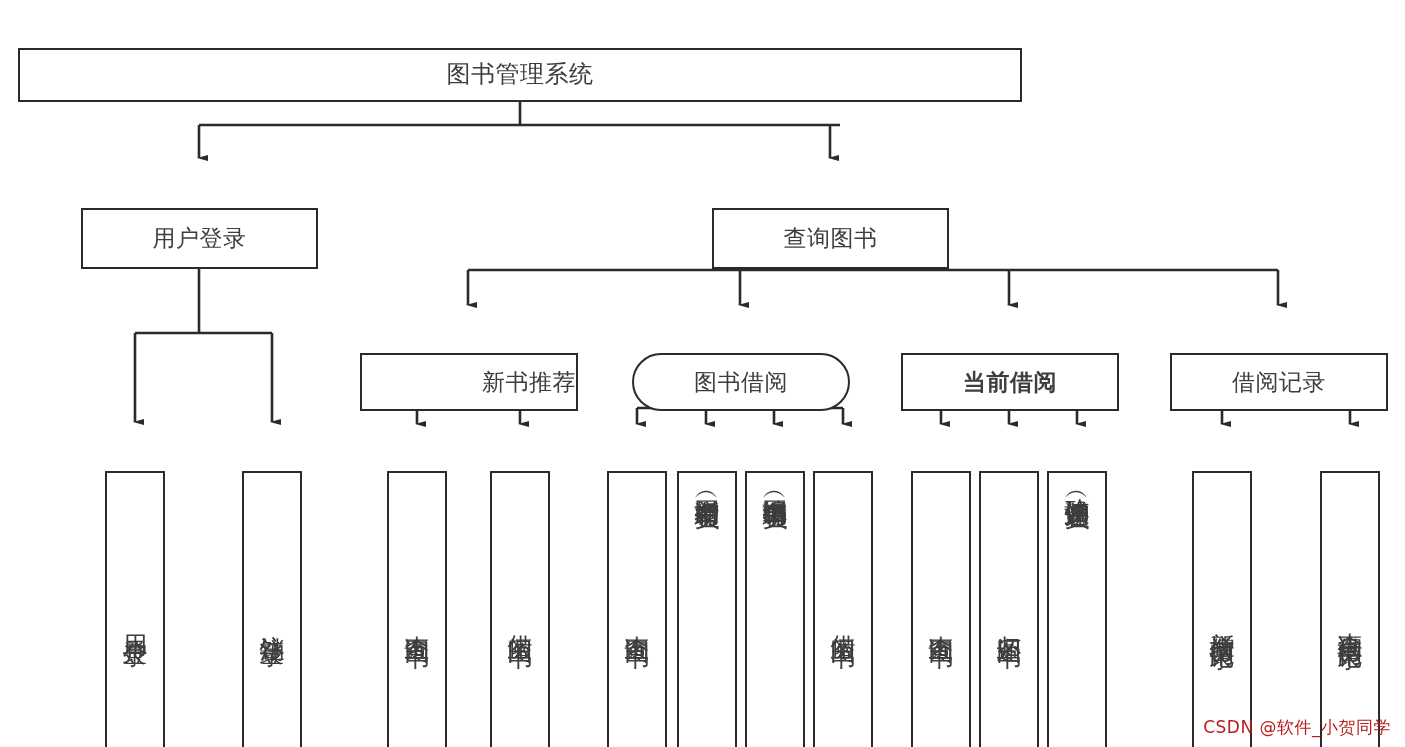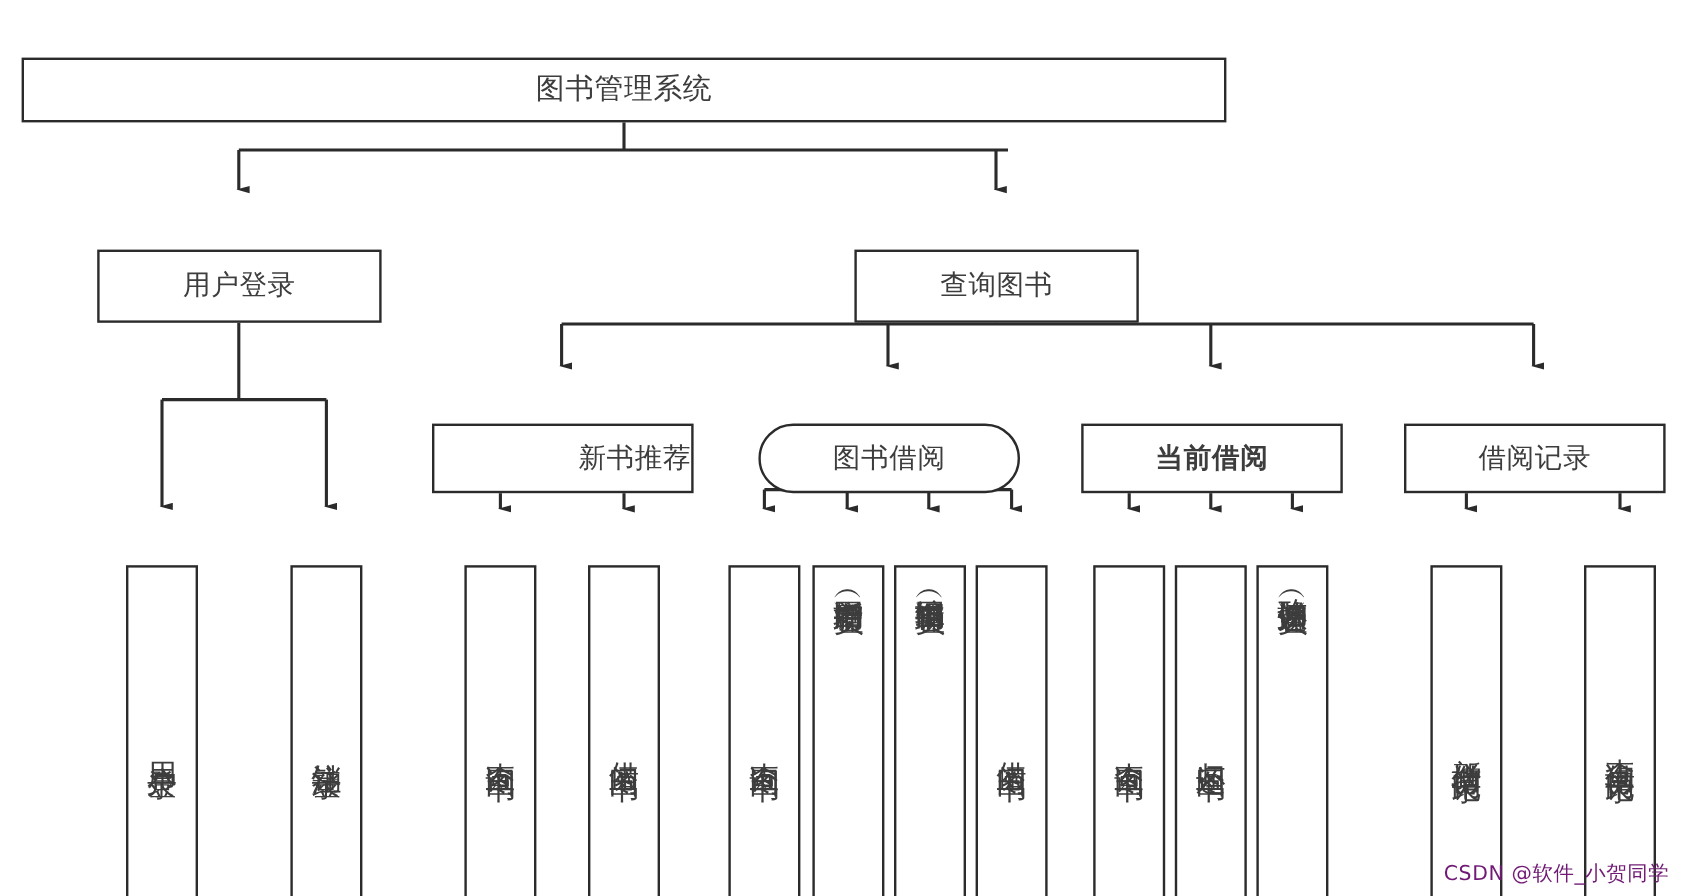--- a/index.html
+++ b/index.html
@@ -69,21 +69,21 @@
   }
   .node.leaf.centered {
     align-items: center;
     padding-top: 0;
   }
   #watermark {
     position: absolute;
     right: 14px;
     bottom: 8px;
     font-size: 17px;
-    color: #701a75;
+    color: #b91c1c;
     letter-spacing: 0.5px;
     white-space: nowrap;
   }
 </style>
 </head>
 <body>
 
 <div id="diagram-root">
 
   <svg id="edge-layer" viewBox="0 0 1405 747" width="1405" height="747" xmlns="http://www.w3.org/2000/svg">

